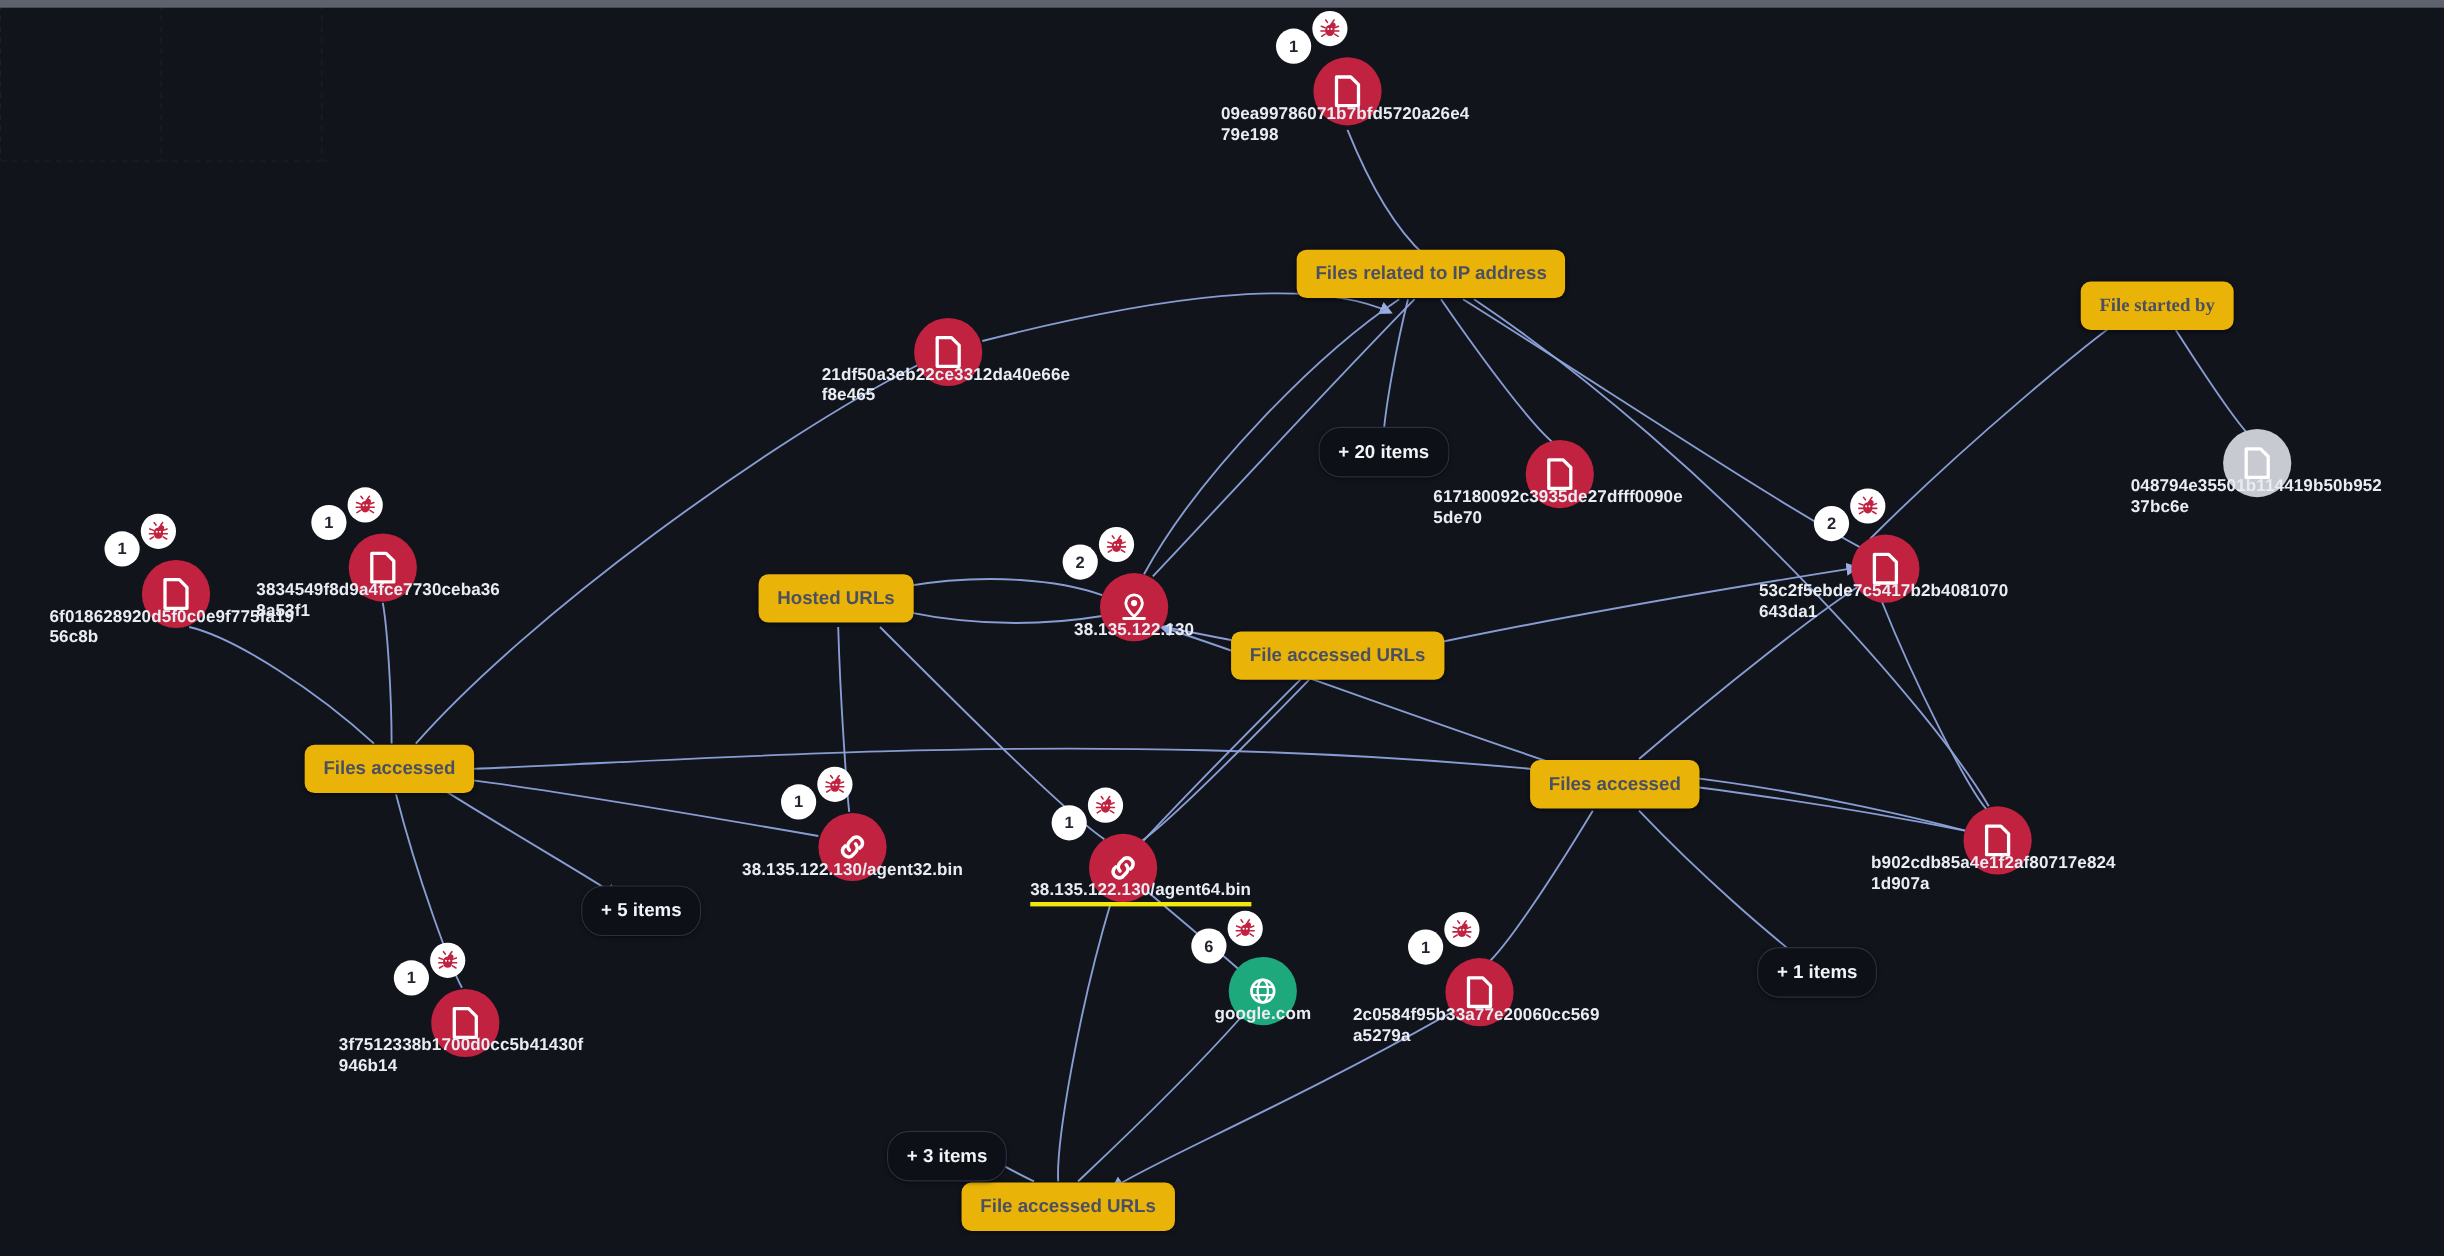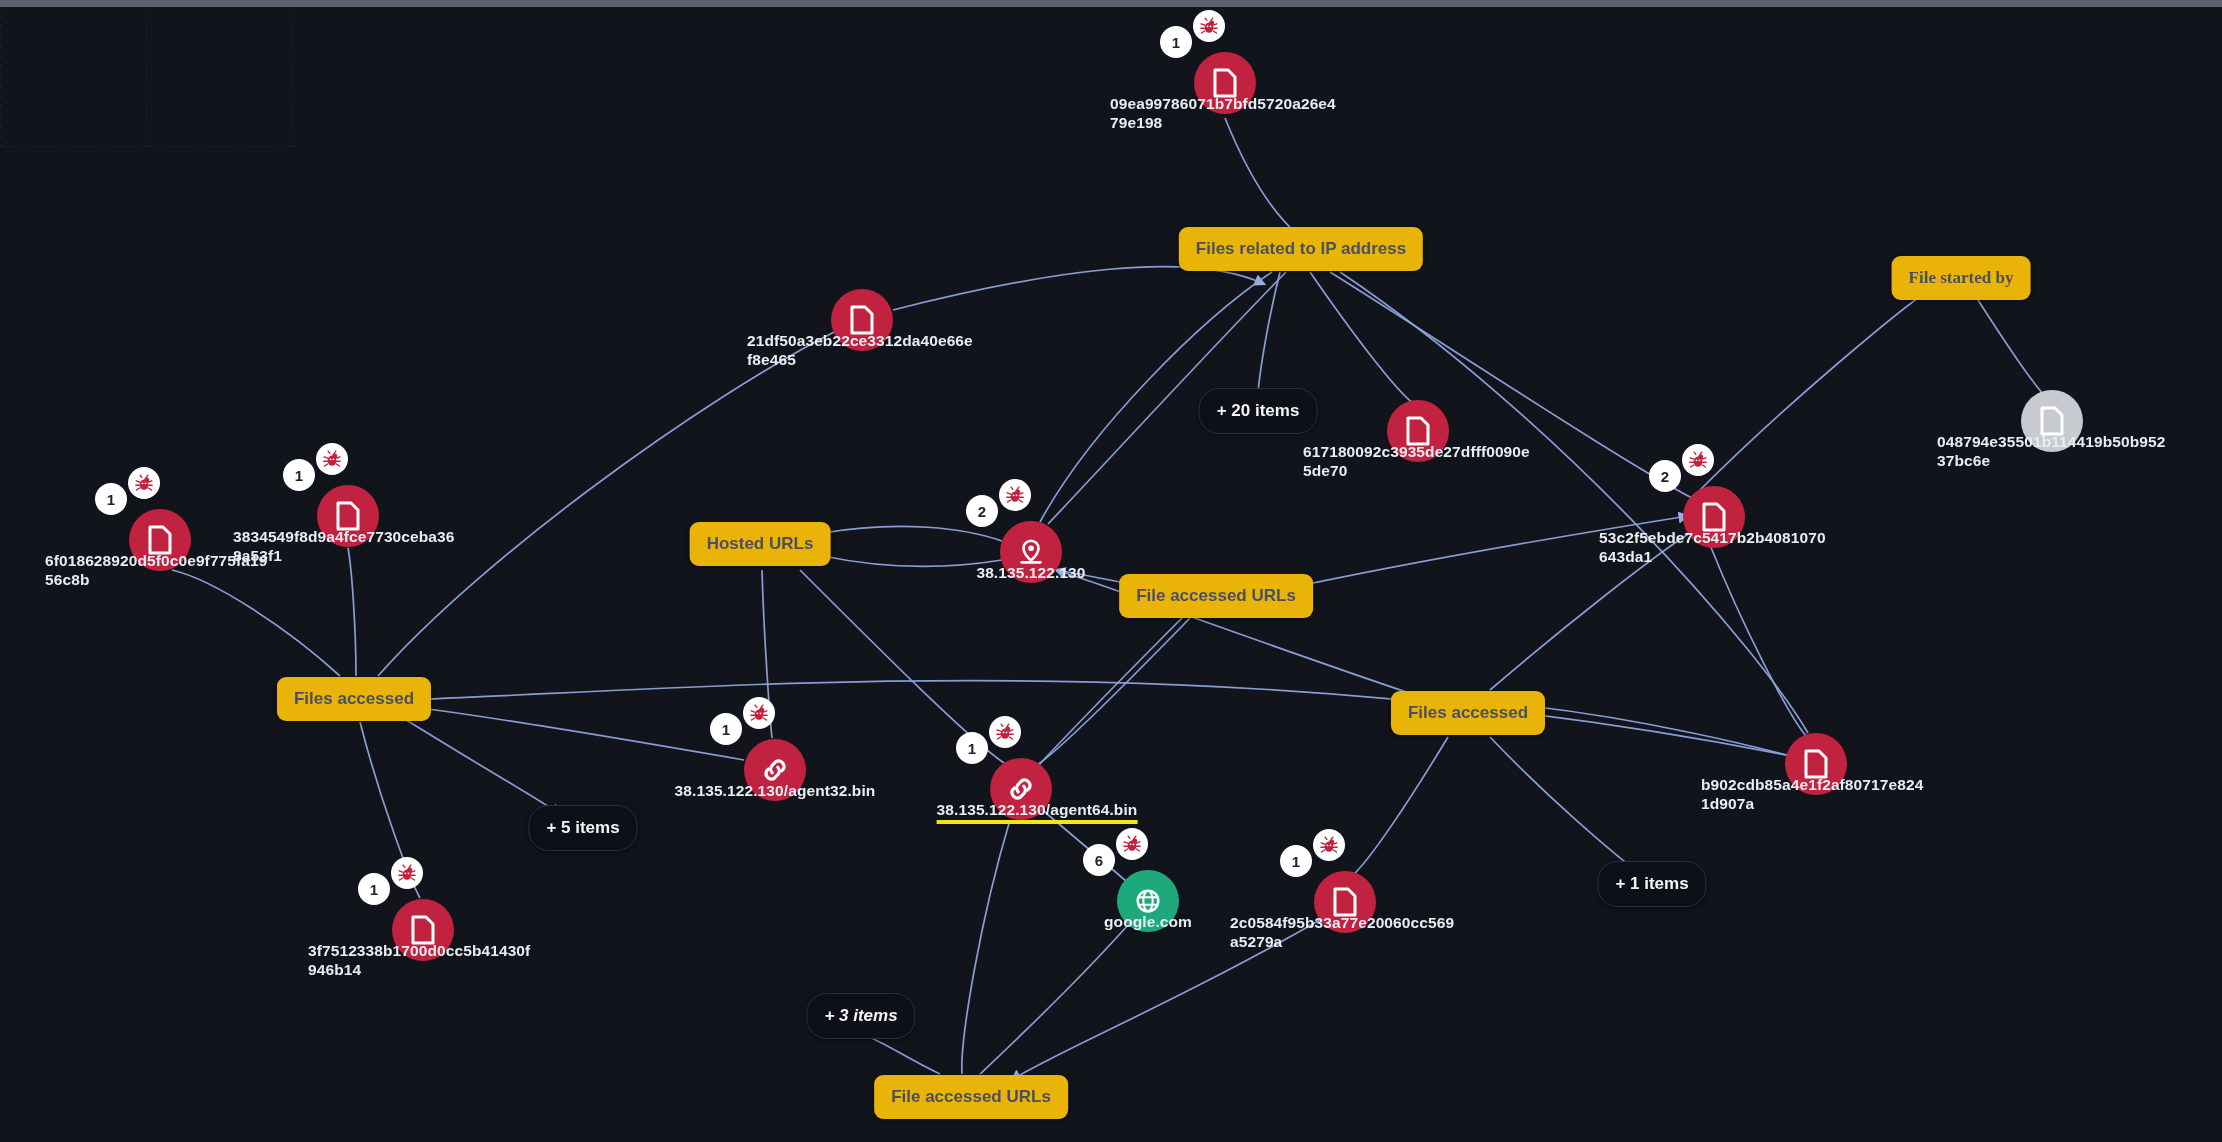--- a/index.html
+++ b/index.html
@@ -346,16 +346,16 @@
       <div class="chip" style="left: 760px; top: 544px;">Hosted URLs</div>
       <div class="chip" style="left: 1216px; top: 596px;">File accessed URLs</div>
       <div class="chip" style="left: 354px; top: 699px;">Files accessed</div>
       <div class="chip" style="left: 1468px; top: 713px;">Files accessed</div>
       <div class="chip" style="left: 971px; top: 1097px;">File accessed URLs</div>
     </div>
   <div id="chips-layer">
       <div class="chip dark" style="left: 1258px; top: 411px;">+ 20 items</div>
       <div class="chip dark" style="left: 583px; top: 828px;">+ 5 items</div>
       <div class="chip dark" style="left: 1636px; top: 884px; margin-left: 16px;">+ 1 items</div>
-      <div class="chip dark" style="left: 861px; top: 1016px; font-style: italic;">+ 3 items</div>
+      <div class="chip dark" style="left: 861px; top: 1051px;">+ 3 items</div>
     </div>
 
 </div>
 
 </body></html>

